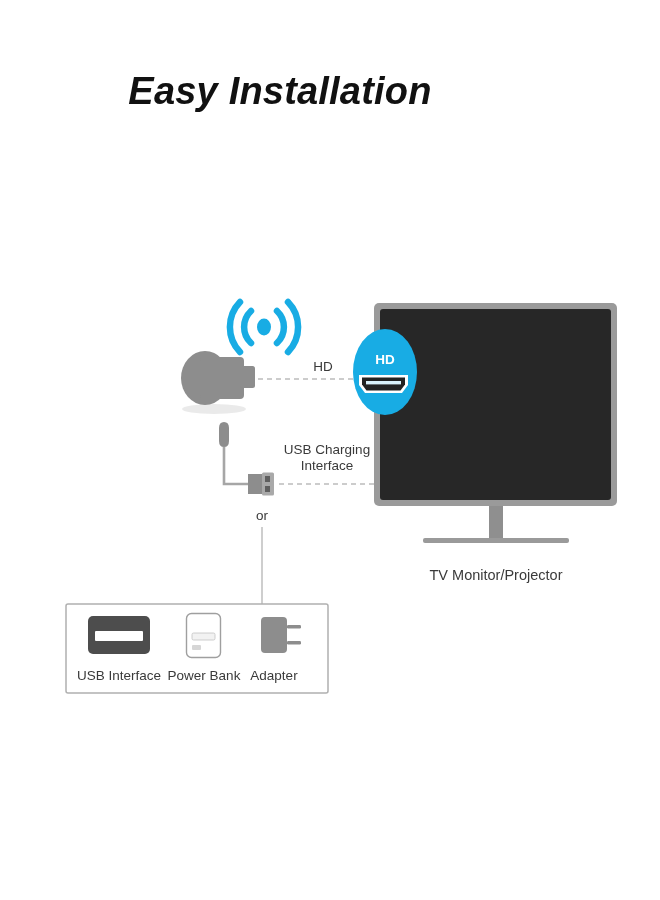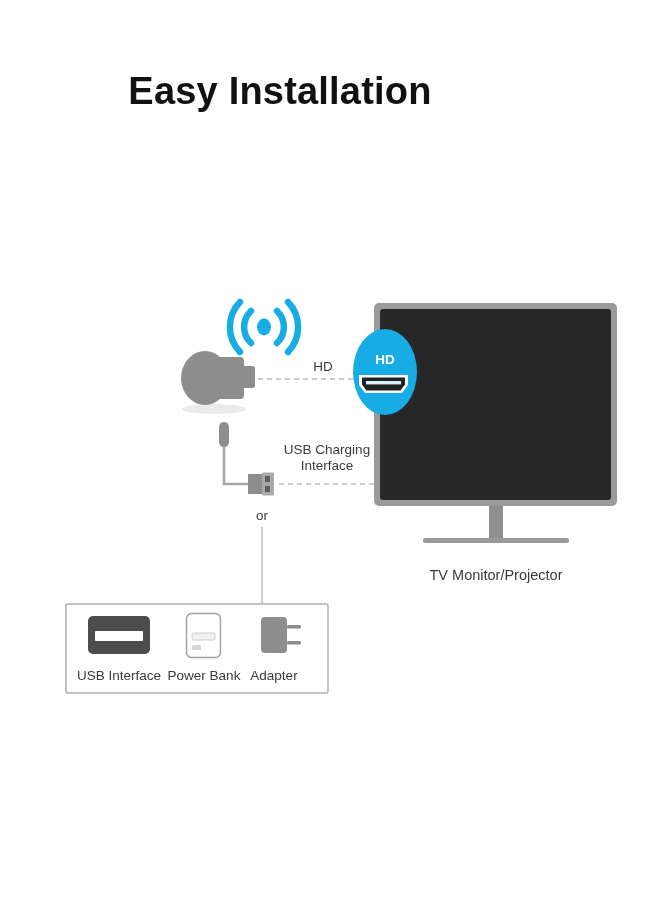--- a/index.html
+++ b/index.html
@@ -18,20 +18,21 @@
   #page-title {
     position: absolute;
     top: 70px;
     left: 0;
     width: 560px;
     text-align: center;
     font-size: 38px;
     font-weight: bold;
     letter-spacing: 0.2px;
     color: #111111;
+    font-style: italic;
   }
   #diagram {
     position: absolute;
     top: 0;
     left: 0;
   }
   .svg-label {
     font-family: "Liberation Sans", sans-serif;
     fill: #3a3a3a;
   }

